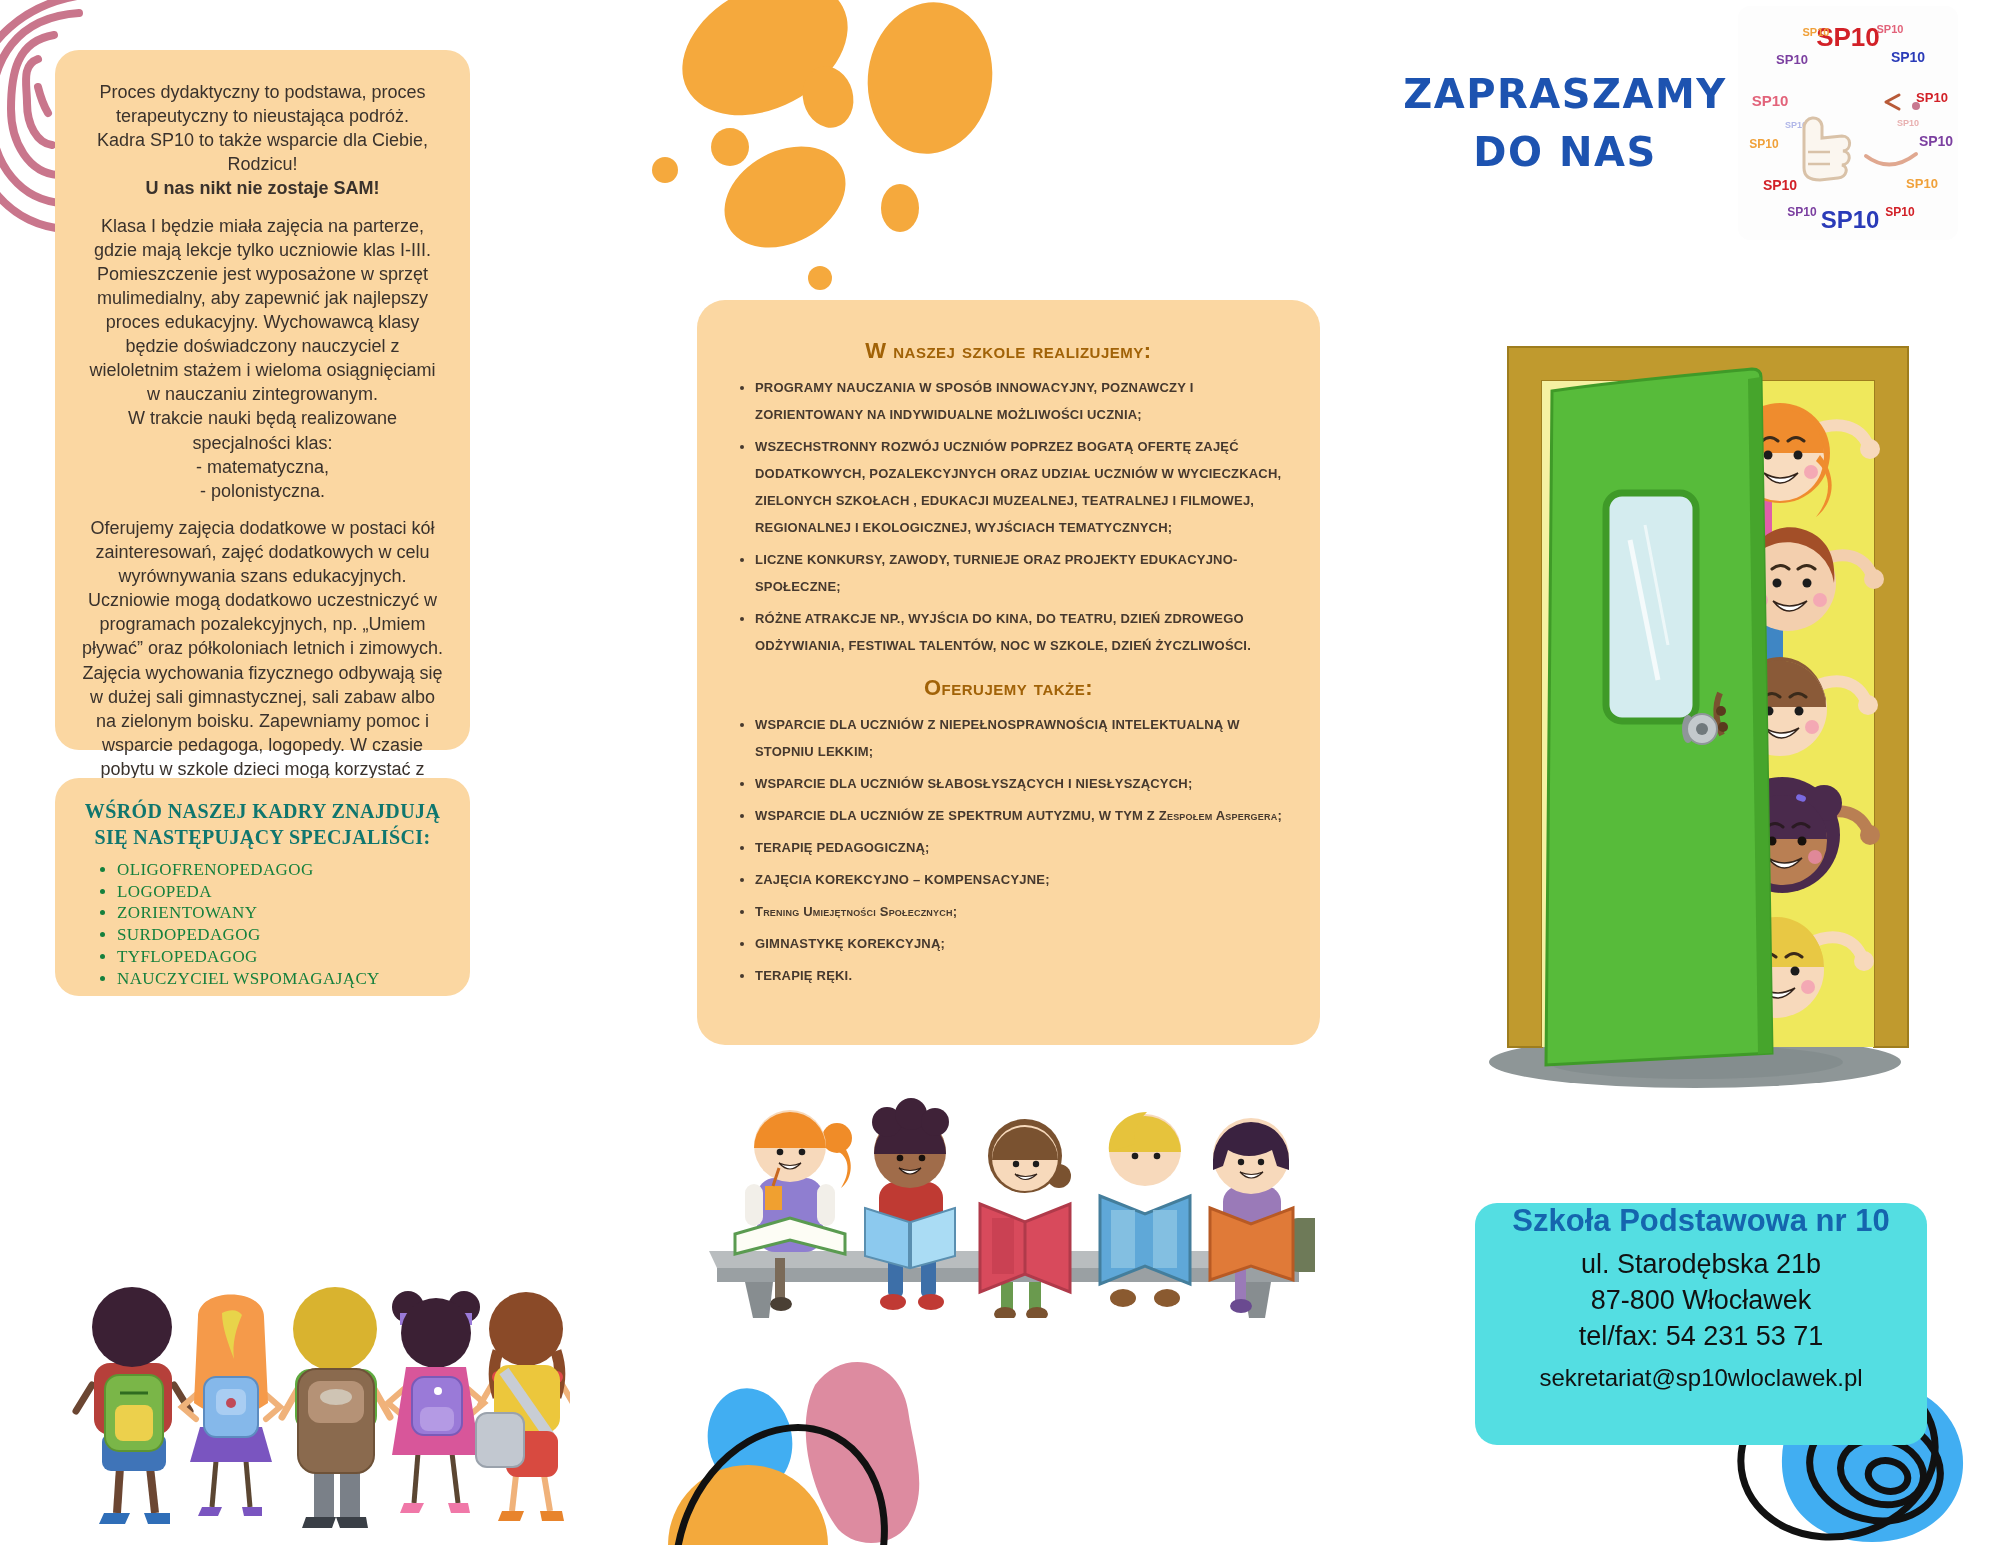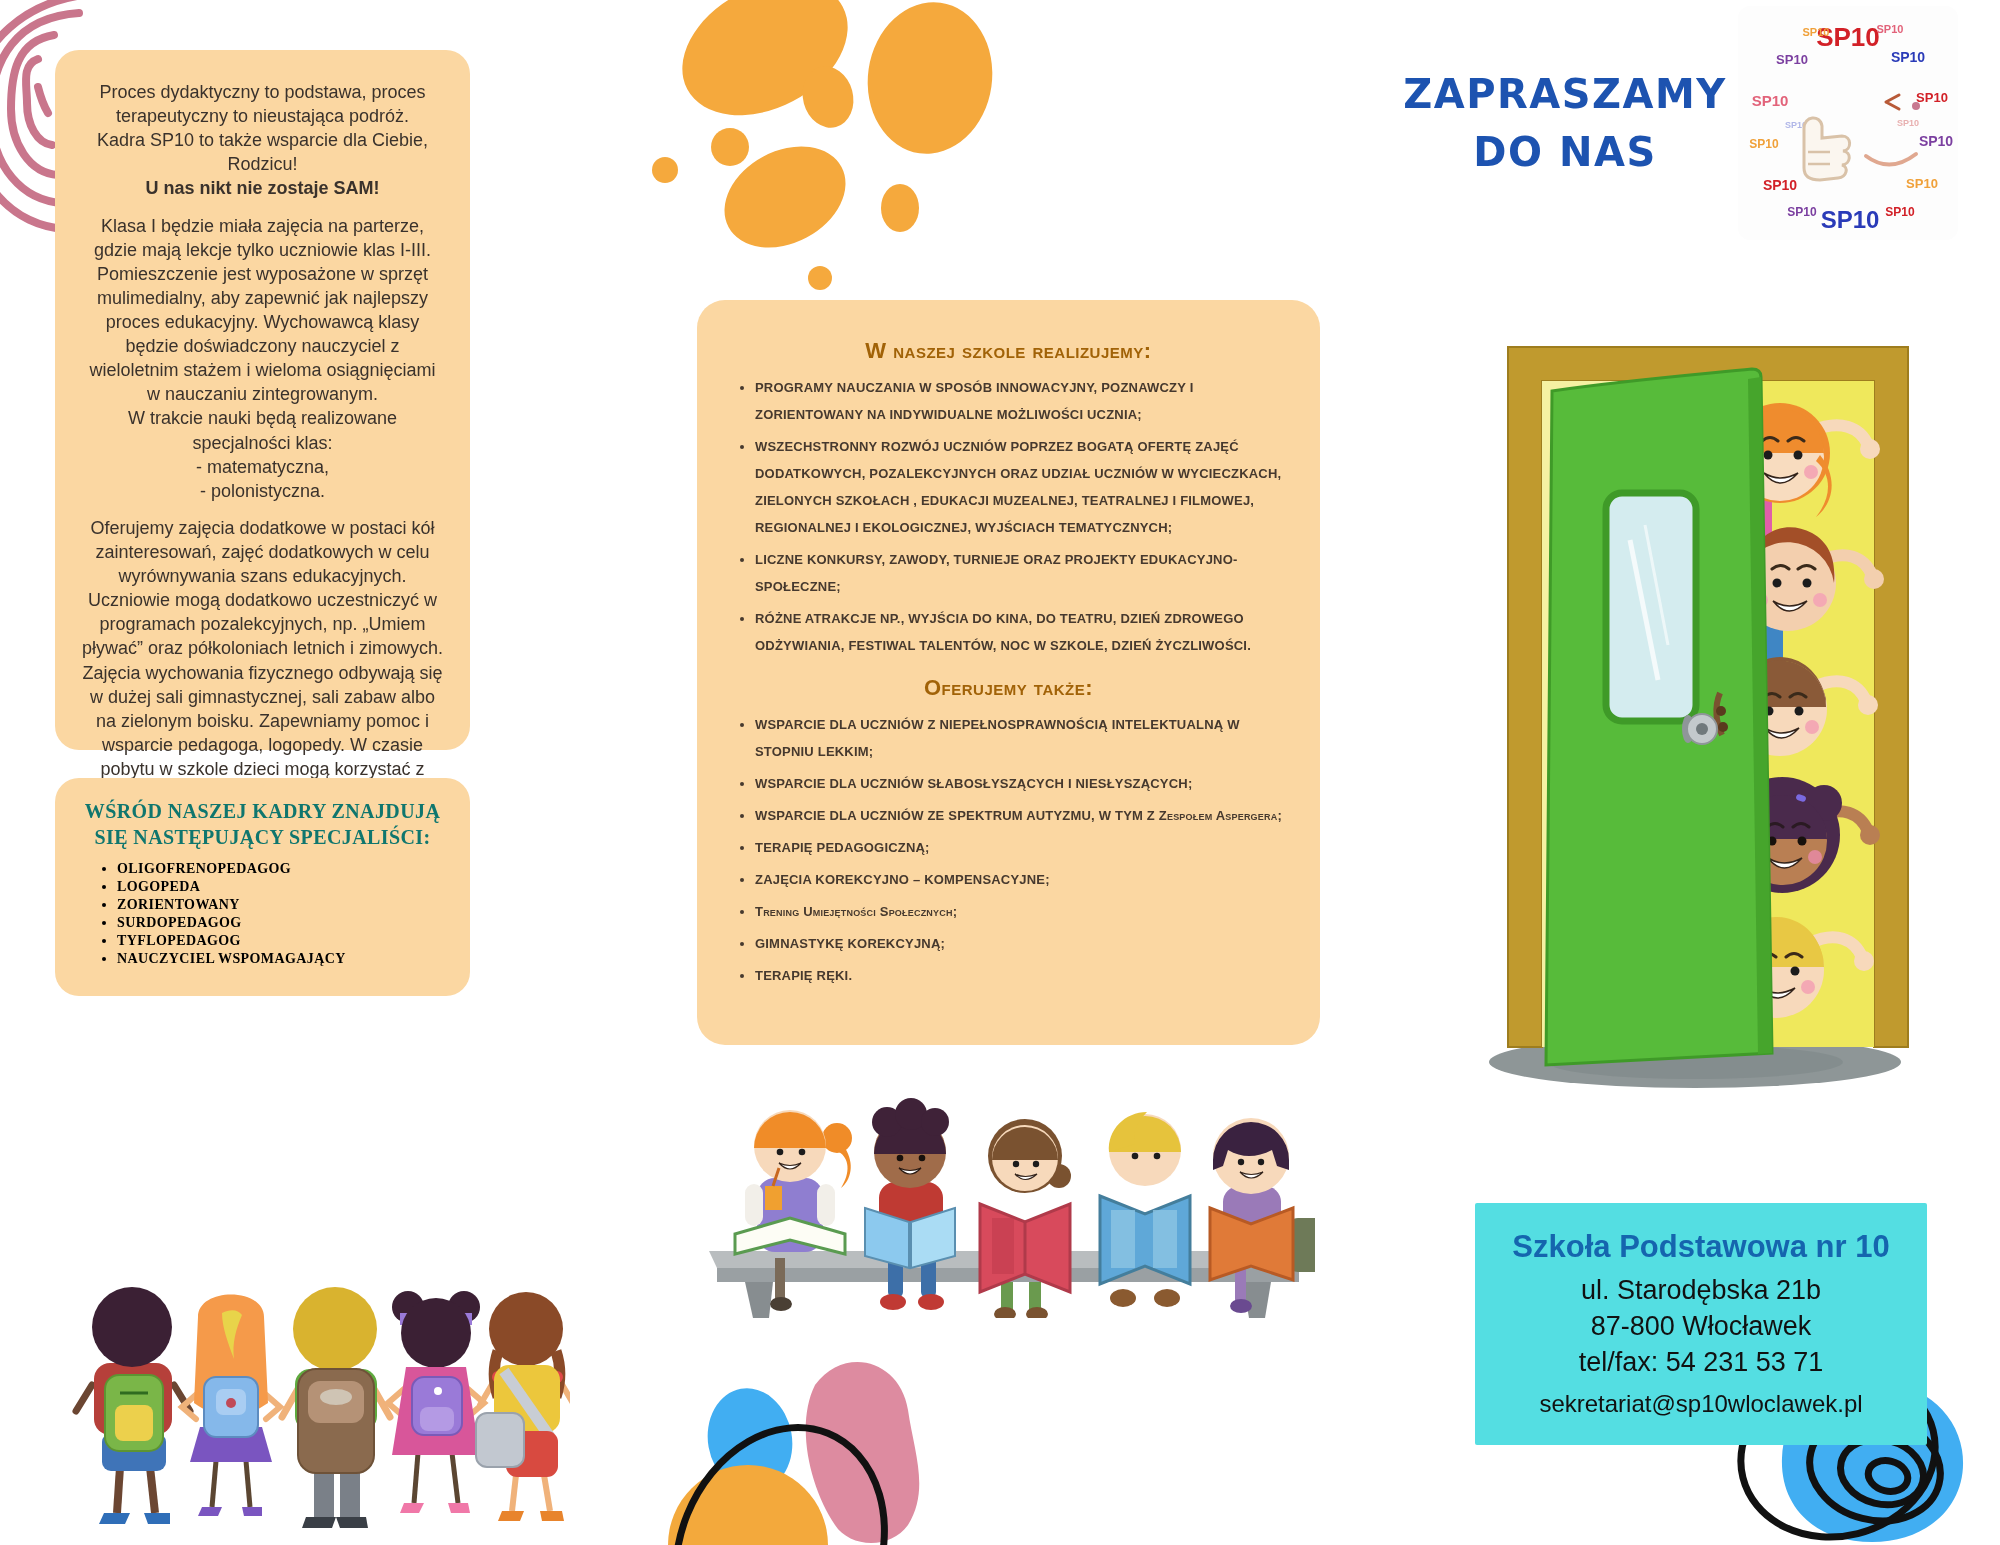--- a/index.html
+++ b/index.html
@@ -11,40 +11,40 @@
   
   #box1{left:55px;top:50px;width:415px;height:700px;padding:30px 26px 20px;text-align:center;
         font-size:18px;line-height:1.34;}
   #box1 p{margin:0 0 13px;}
   #box1 .tight{margin:0;}
   #box1 .bold{font-weight:bold;}
   #box2{left:55px;top:778px;width:415px;height:218px;padding:20px 18px 12px;}
   #box2 h2{margin:0 0 10px;text-align:center;font-family:"Liberation Serif",serif;
            font-size:20px;line-height:1.3;letter-spacing:.4px;color:#0f766e;}
   #box2 ul{margin:0 0 0 44px;padding:0;font-family:"Liberation Serif",serif;
-           font-size:14px;line-height:1.22;letter-spacing:.4px;color:#000000;font-weight:bold;}
+           font-size:17px;line-height:1.22;letter-spacing:.4px;color:#15803d;}
   #box2 li{margin-bottom:1px;}
 
   
   #boxMid{left:697px;top:300px;width:623px;height:745px;border-radius:28px;padding:34px 34px 20px;
           color:#46392e;}
   .sc{font-variant:small-caps;}
   .mid-heading{color:#a16207;font-weight:bold;font-size:22px;text-align:center;
                letter-spacing:.5px;margin:4px 0 10px;}
   .mid-heading2{margin-top:16px;}
   ul.midlist{margin:0;padding:0 0 0 24px;font-size:13px;line-height:27px;letter-spacing:.2px;font-weight:bold;}
   ul.midlist li{margin-bottom:5px;}
 
   
   .welcome{left:1385px;top:72px;width:360px;text-align:center;color:#1d53b0;
            font-family:"DejaVu Sans",sans-serif;font-weight:bold;font-size:40px;
            letter-spacing:1.5px;line-height:1.1;}
   .welcome .w2{margin-top:14px;}
-  #contact{left:1475px;top:1203px;width:452px;height:242px;background:#54dee2;border-radius:2px;
-           text-align:center;box-sizing:border-box;padding-top:26px;}
+  #contact{left:1475px;top:1203px;width:452px;height:242px;background:#54dee2;border-radius:22px;
+           text-align:center;box-sizing:border-box;}
   #contact .c-name{color:#1565ae;font-weight:bold;font-size:31px;margin-bottom:8px;}
   #contact .c-line{color:#111;font-size:27px;line-height:1.33;}
   #contact .c-email{color:#111;font-size:24px;margin-top:9px;}
 </style>
 </head>
 <body>
 
 <div class="page">
 
   <svg class="abs" style="left:-45px;top:-15px" width="195" height="255" viewBox="0 0 195 255">

